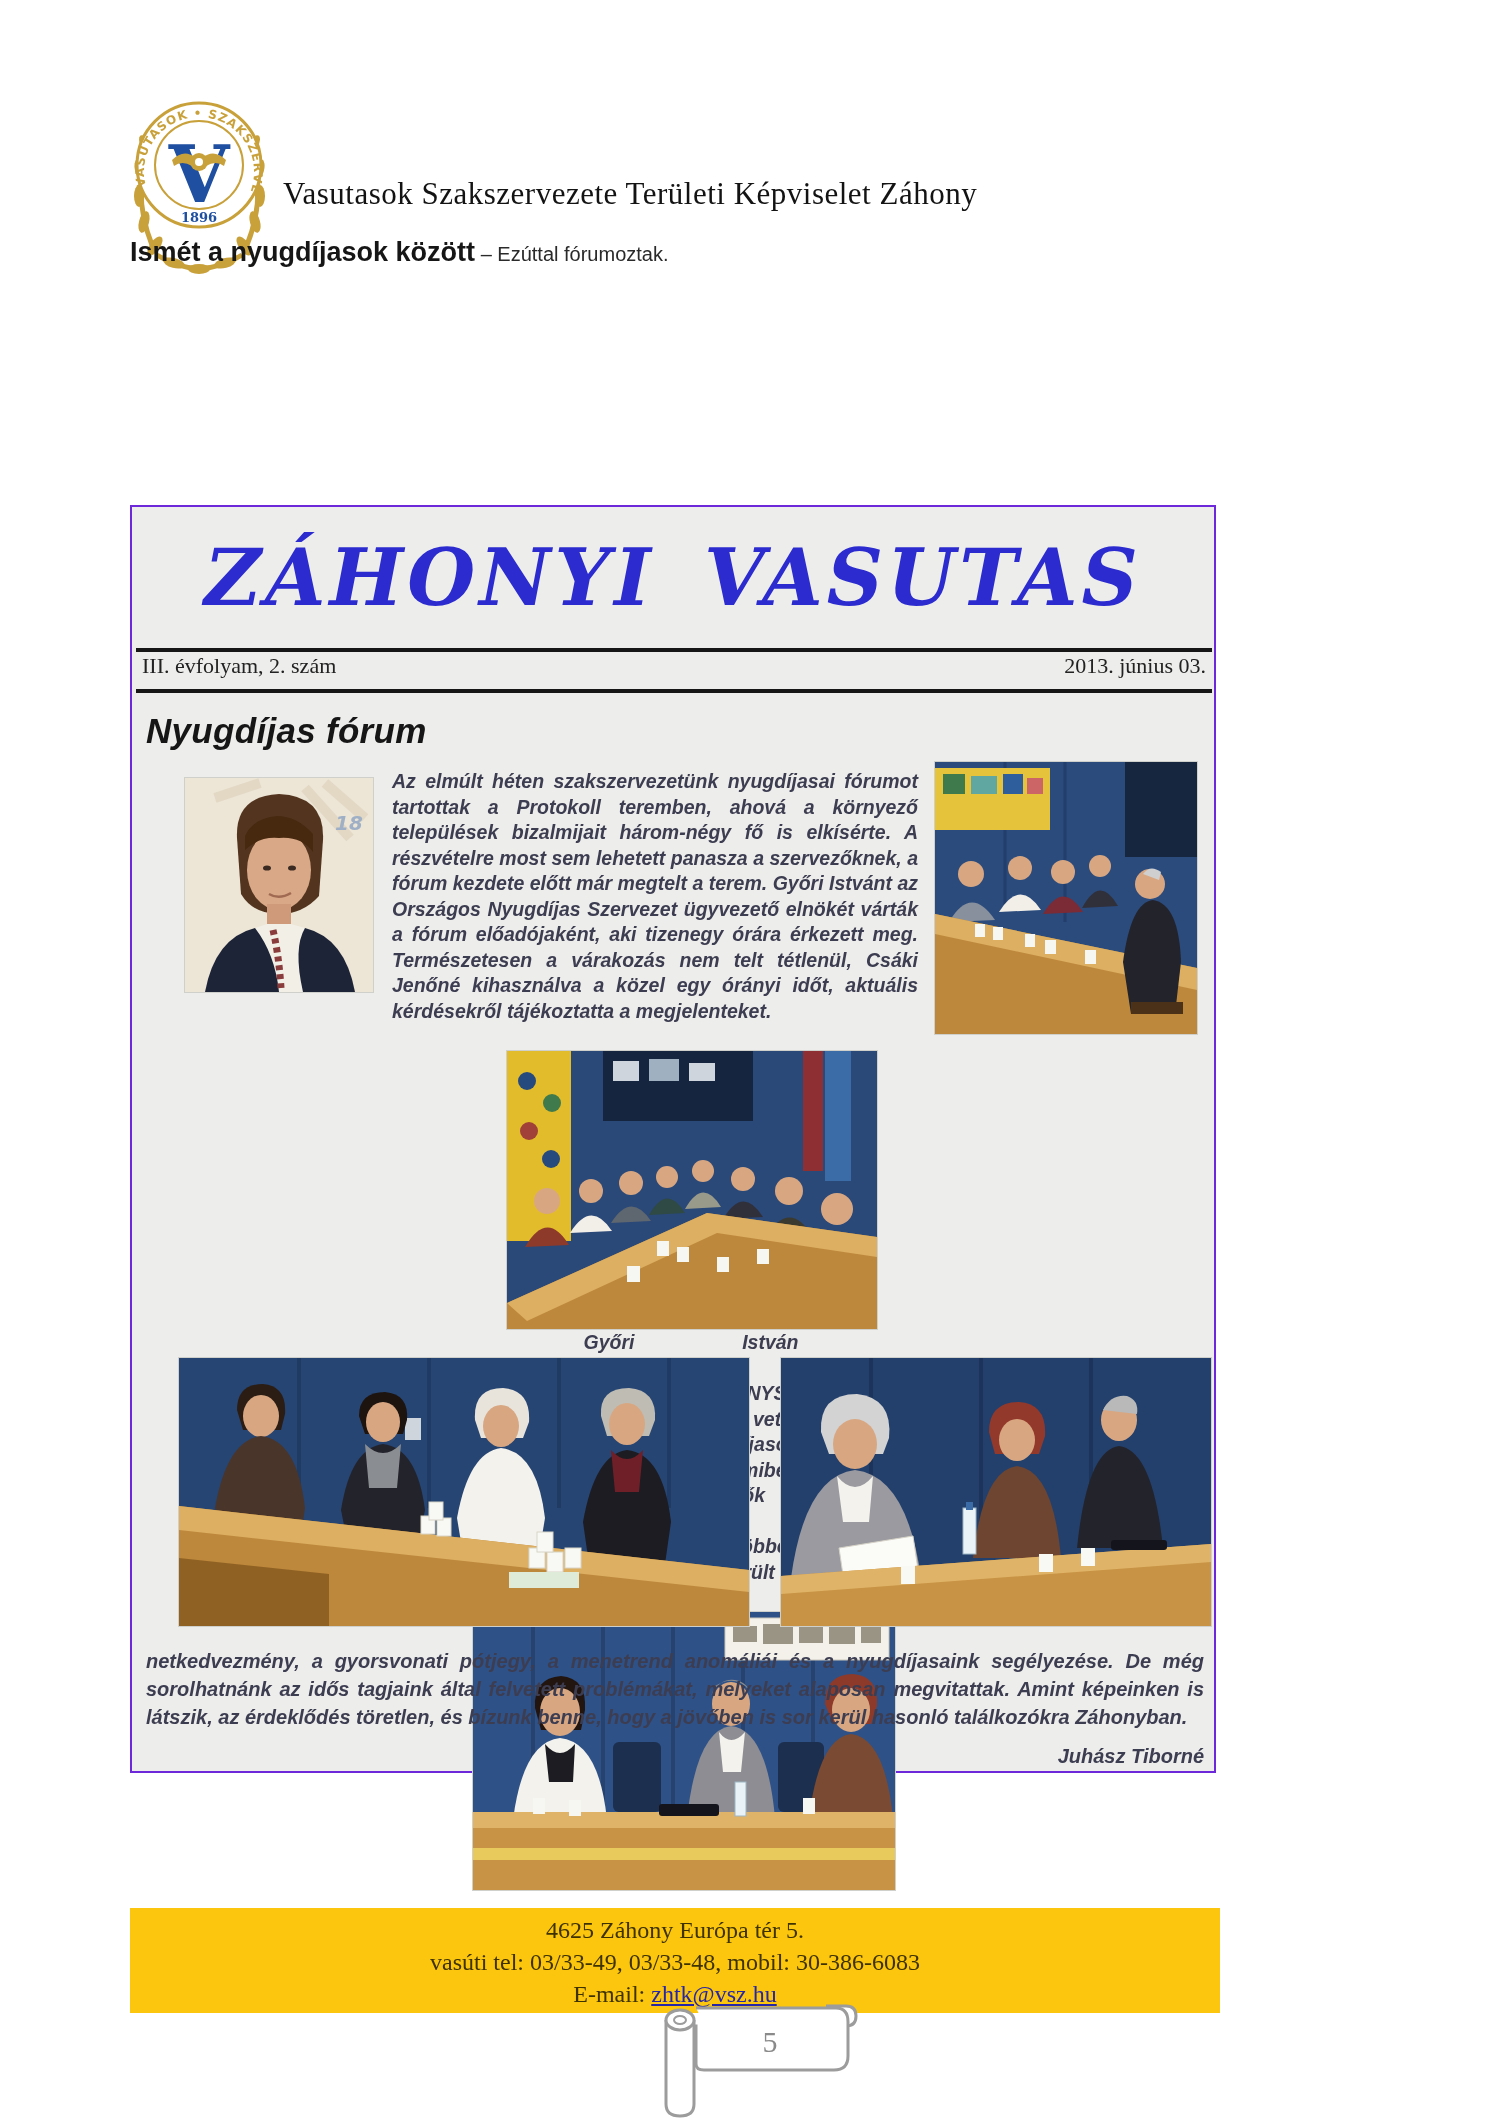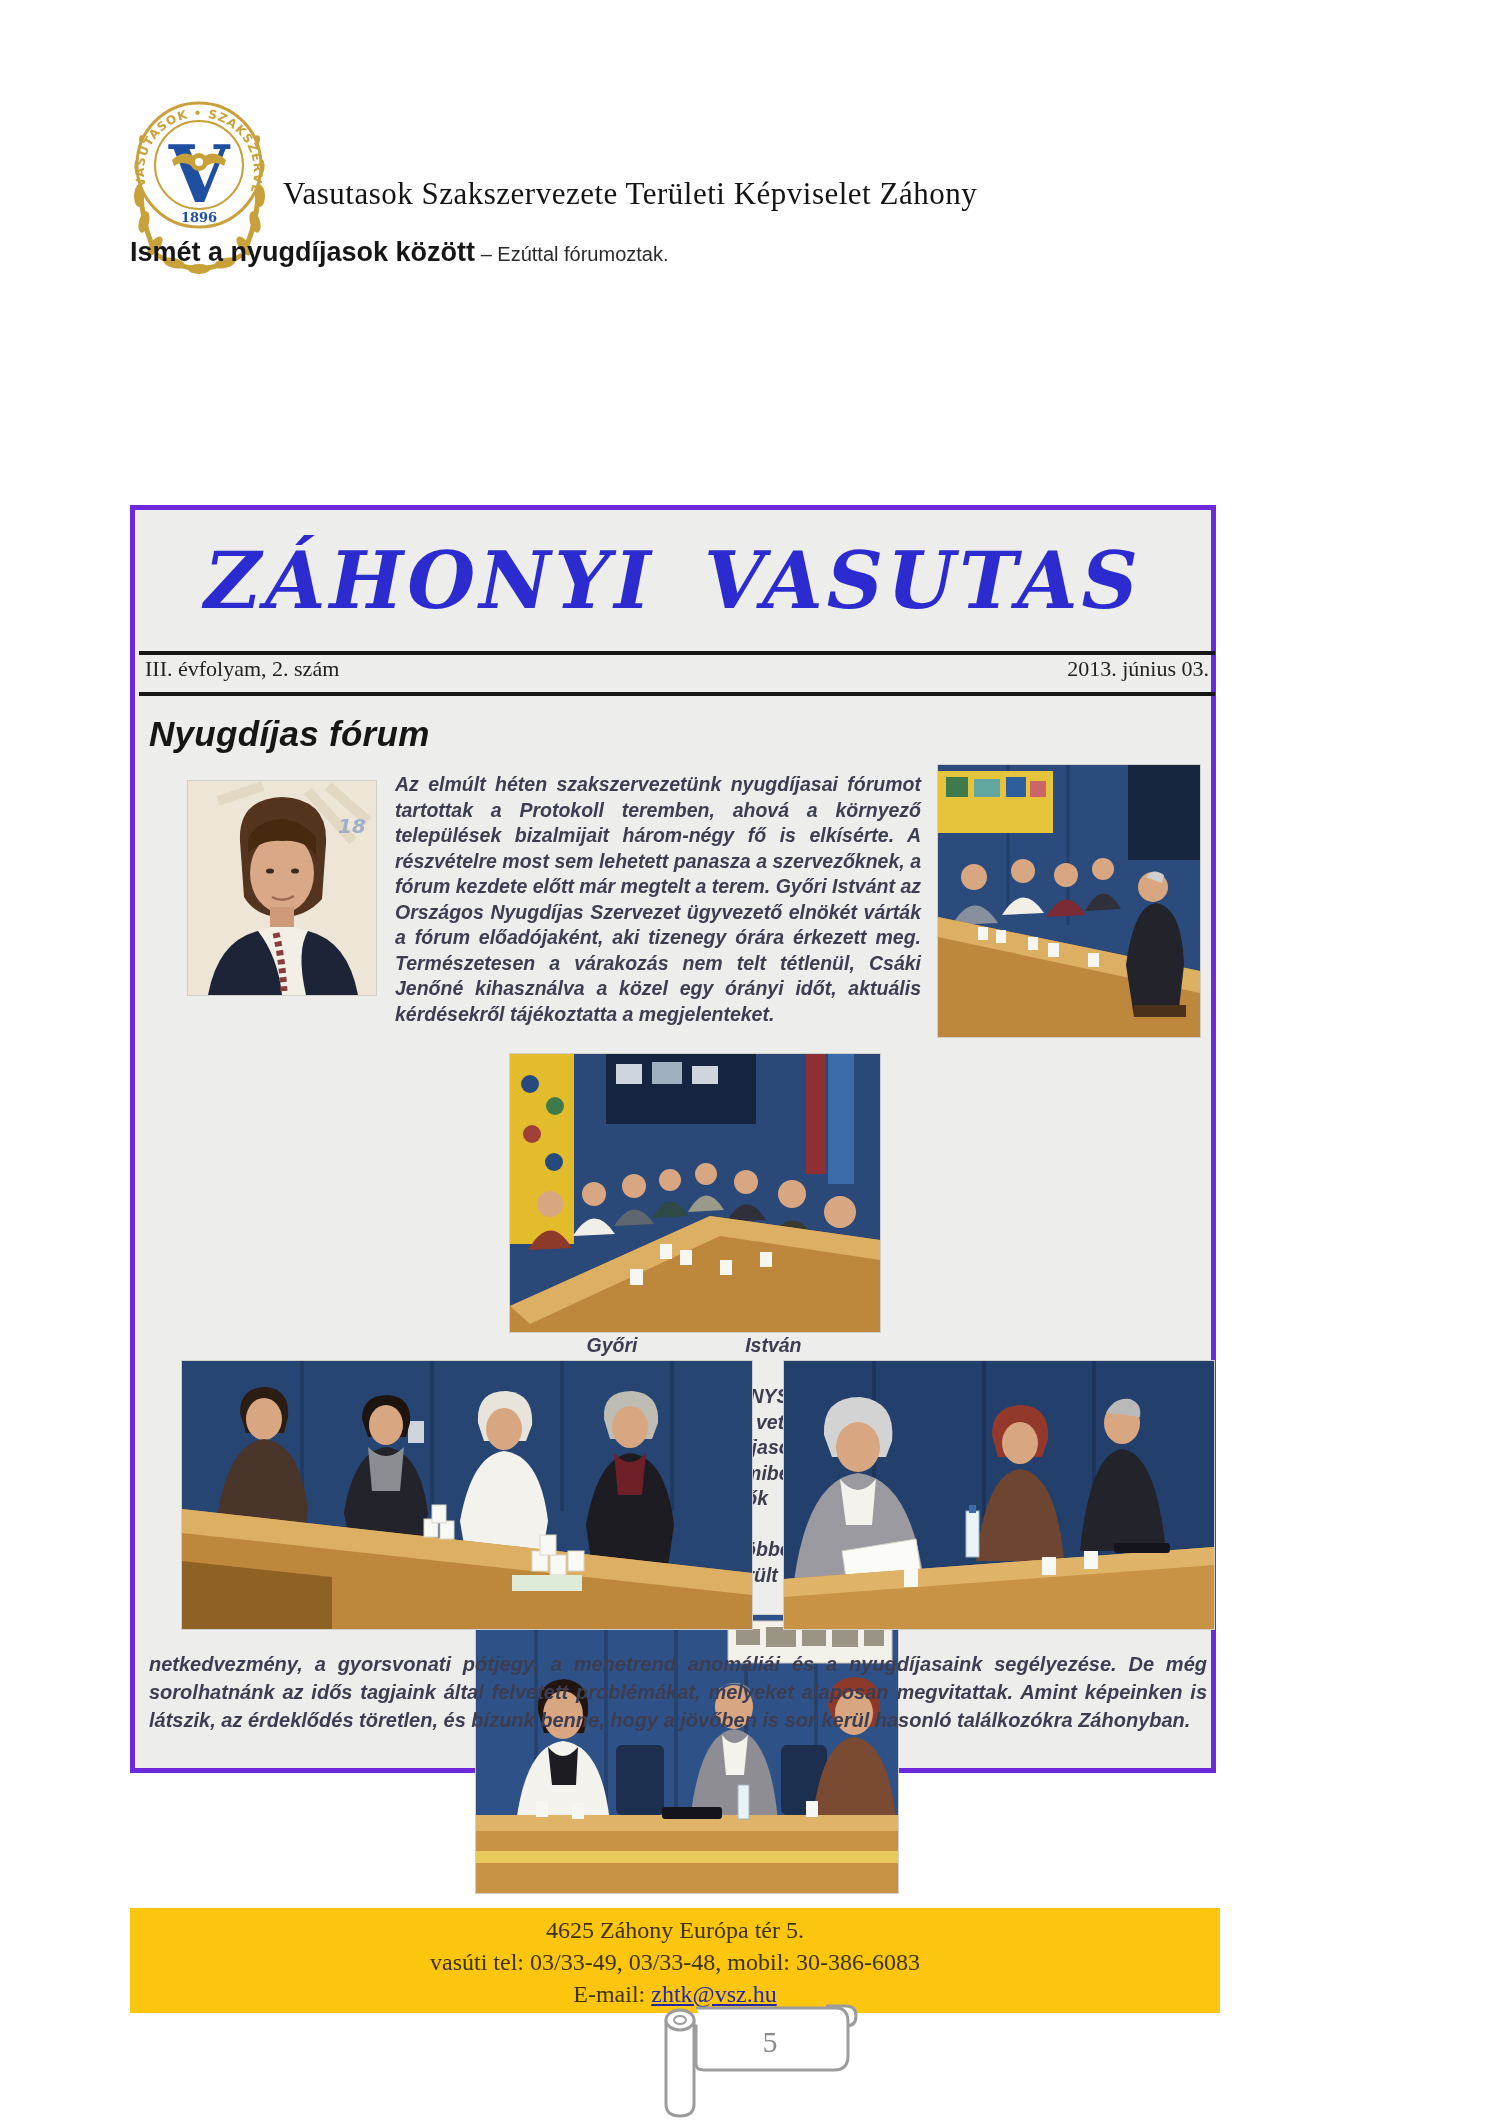--- a/index.html
+++ b/index.html
@@ -6,21 +6,21 @@
   body{width:1500px;height:2120px;position:relative;font-family:"Liberation Sans",sans-serif;}
   .abs{position:absolute;}
 
   
   .org-title{left:283px;top:176px;font-family:"Liberation Serif",serif;font-size:31px;color:#131313;letter-spacing:0.5px;}
   .intro{left:130px;top:237px;font-size:24px;color:#1c1c1c;}
   .intro .lead{font-weight:bold;font-size:27px;color:#161616;}
   .intro .rest{font-size:20px;color:#2a2a2a;}
 
   
-  .sheet{left:130px;top:505px;width:1086px;height:1268px;background:#EDEDEB;border:5px solid #6d28d9;box-sizing:border-box;padding-left:32px;}
+  .sheet{left:130px;top:505px;width:1086px;height:1268px;background:#EDEDEB;border:2px solid #6d28d9;box-sizing:border-box;padding-left:32px;}
   .masthead{left:0;top:12px;width:100%;text-align:center;font-family:"DejaVu Serif",serif;font-style:italic;font-weight:bold;font-size:78px;color:#2B2BD0;letter-spacing:4px;word-spacing:18px;line-height:118px;}
   .rule{left:4px;width:1076px;height:4px;background:#161616;}
   .rule.r1{top:141px;}
   .rule.r2{top:182px;}
   .issue-row{left:10px;top:146px;width:1064px;font-family:"Liberation Serif",serif;font-size:22px;color:#222;display:flex;justify-content:space-between;}
   .article-title{left:14px;top:204px;font-size:35px;font-weight:bold;font-style:italic;color:#161616;letter-spacing:0.3px;}
 
   .bodytxt{font-style:italic;font-weight:bold;color:#3D3D52;font-size:19.5px;line-height:25.5px;text-align:justify;}
   .art1{left:20px;top:262px;width:1046px;}
   .art1 .ph-portrait{float:left;width:188px;height:214px;margin:8px 18px 8px 32px;}
@@ -337,20 +337,21 @@
       <g fill="#F8F8F4">
           <rect x="258" y="196" width="14" height="18"></rect>
           <rect x="300" y="190" width="14" height="18"></rect>
           <rect x="120" y="208" width="14" height="18"></rect>
         </g>
       <rect x="330" y="182" width="56" height="10" rx="3" fill="#14141c"></rect>
     </svg>
   </div>
 
   <div class="abs closing bodytxt">netkedvezmény, a gyorsvonati pótjegy, a menetrend anomáliái és a nyugdíjasaink segélyezése. De még sorolhatnánk az idős tagjaink által felvetett problémákat, melyeket alaposan megvitattak. Amint képeinken is látszik, az érdeklődés töretlen, és bízunk benne, hogy a jövőben is sor kerül hasonló találkozókra Záhonyban.</div>
+  <div class="abs signature">Juhász Tiborné</div>
 </div>
 
 <div class="abs footer">
   <div>4625 Záhony Európa tér 5.</div>
   <div>vasúti tel: 03/33-49, 03/33-48, mobil: 30-386-6083</div>
   <div>
     <span class="email-label">E-mail:</span><a>zhtk@vsz.hu</a>
   </div>
 </div>
 

